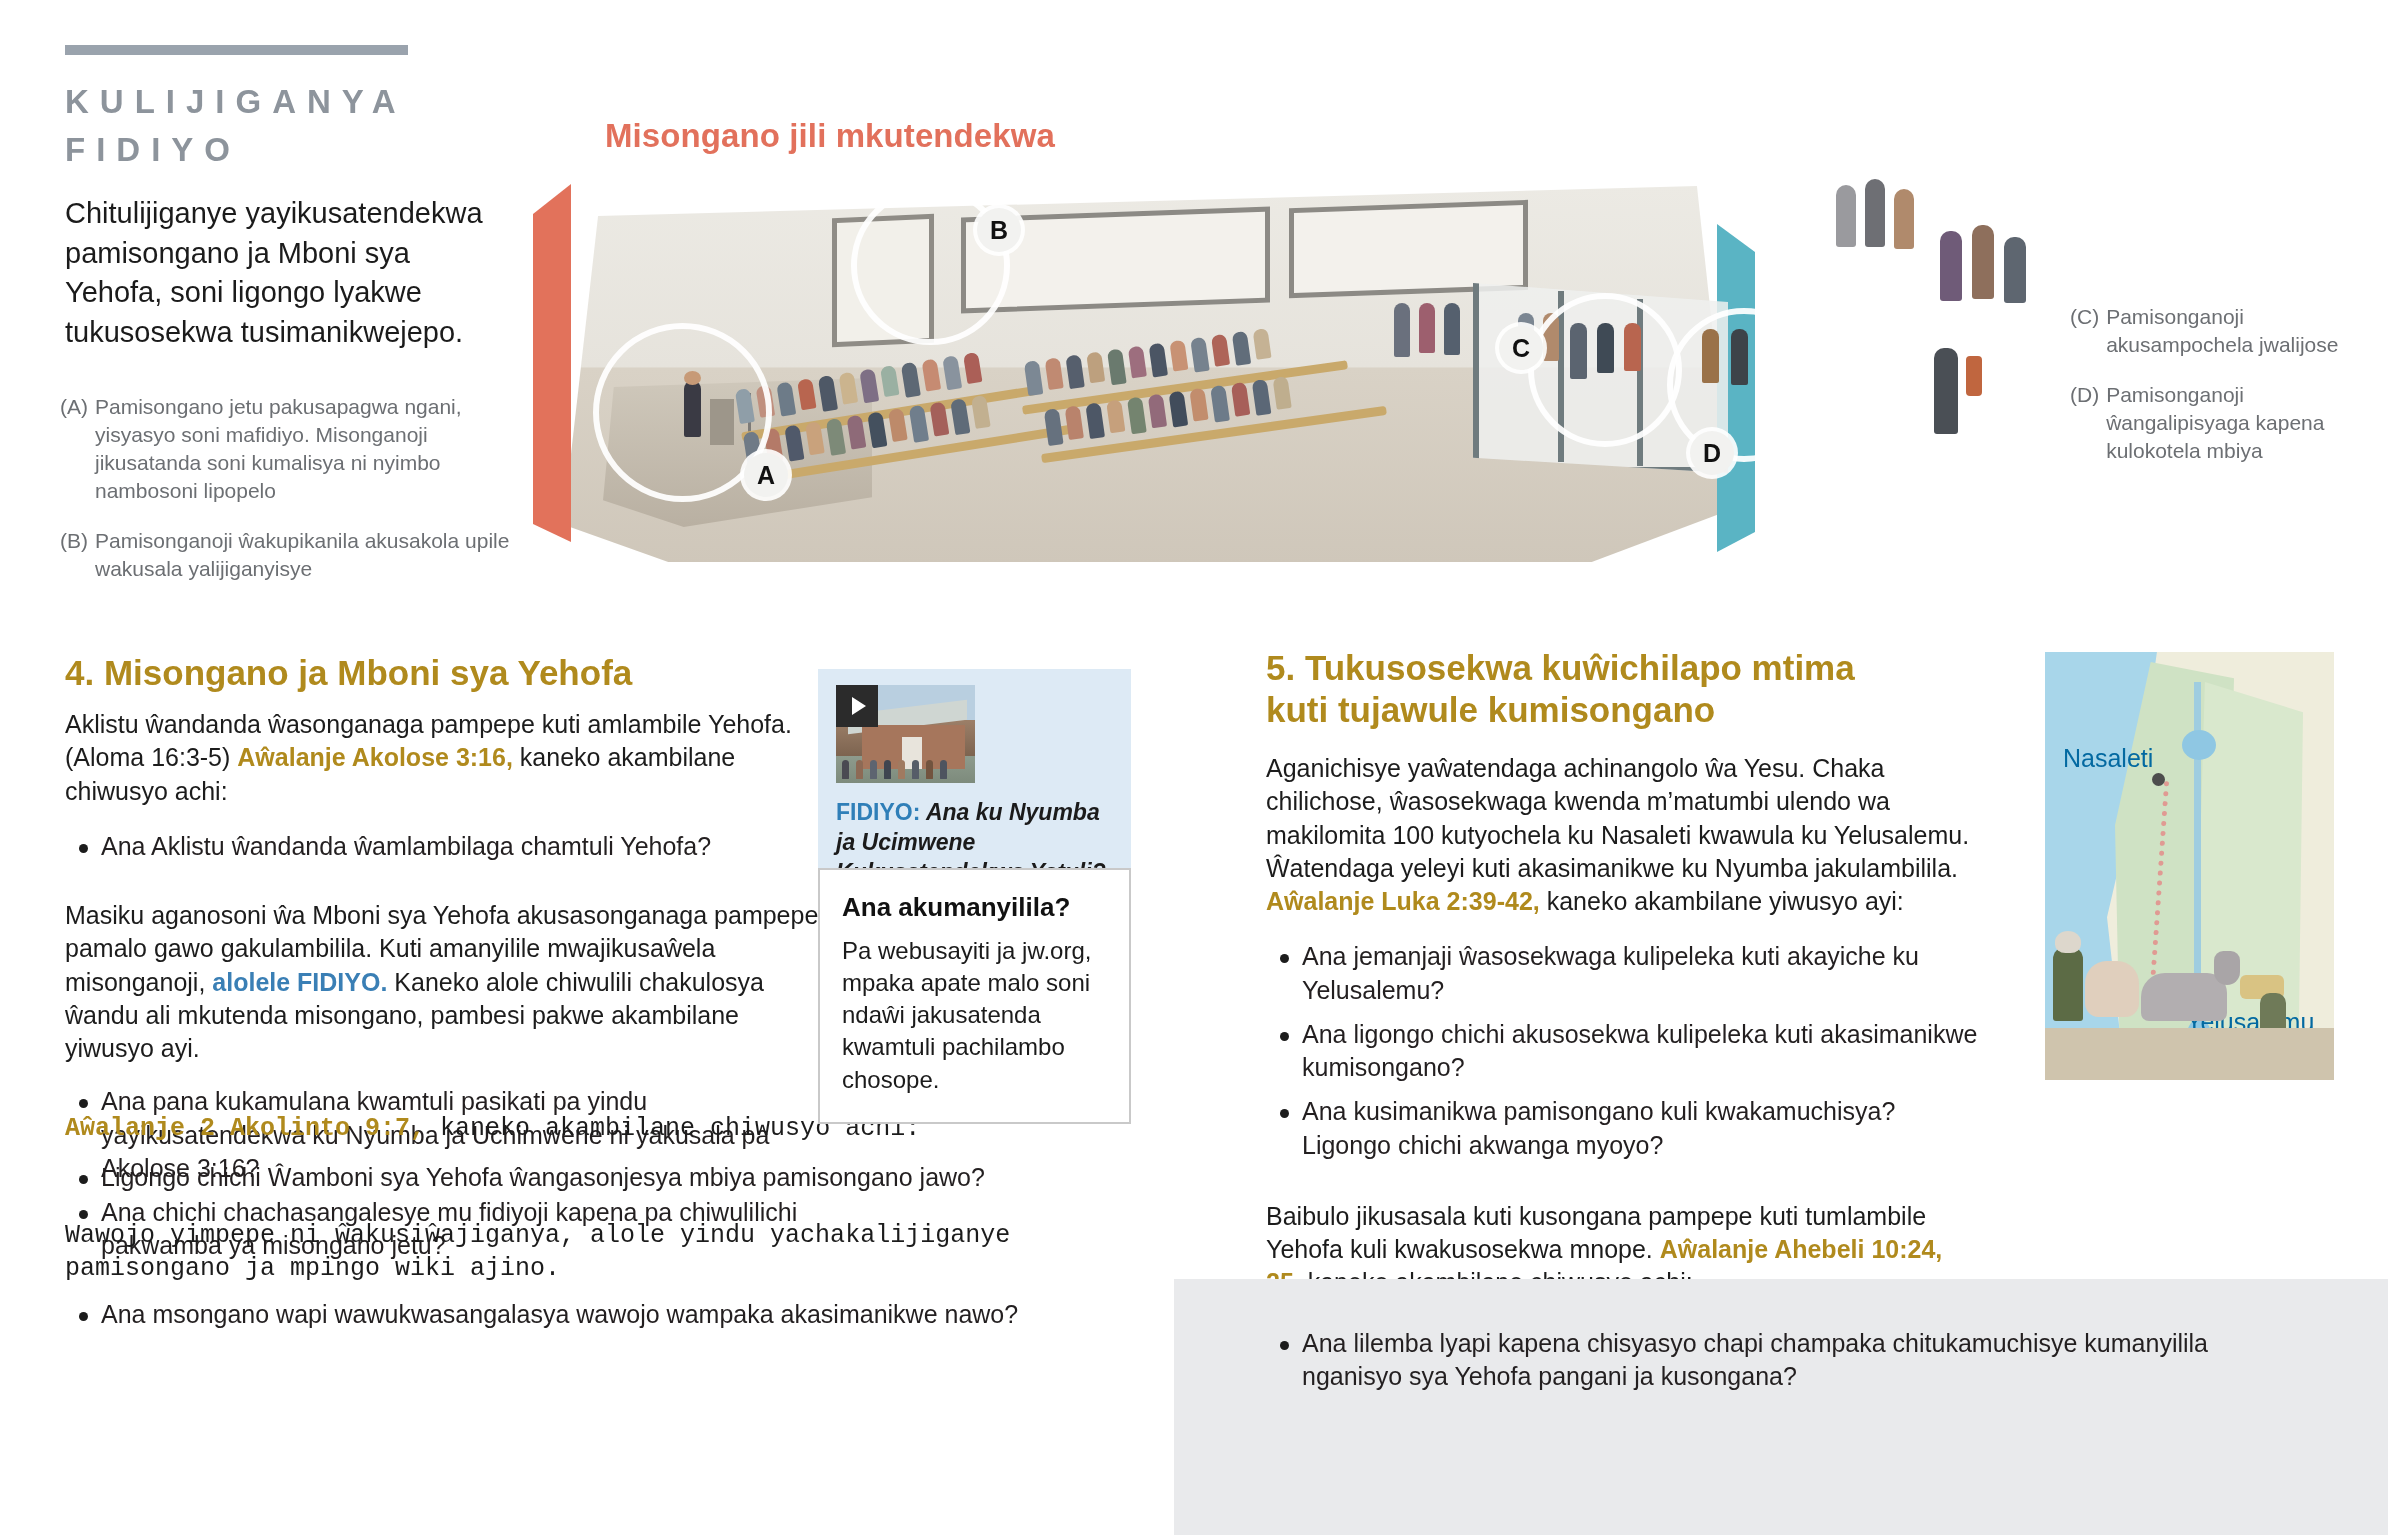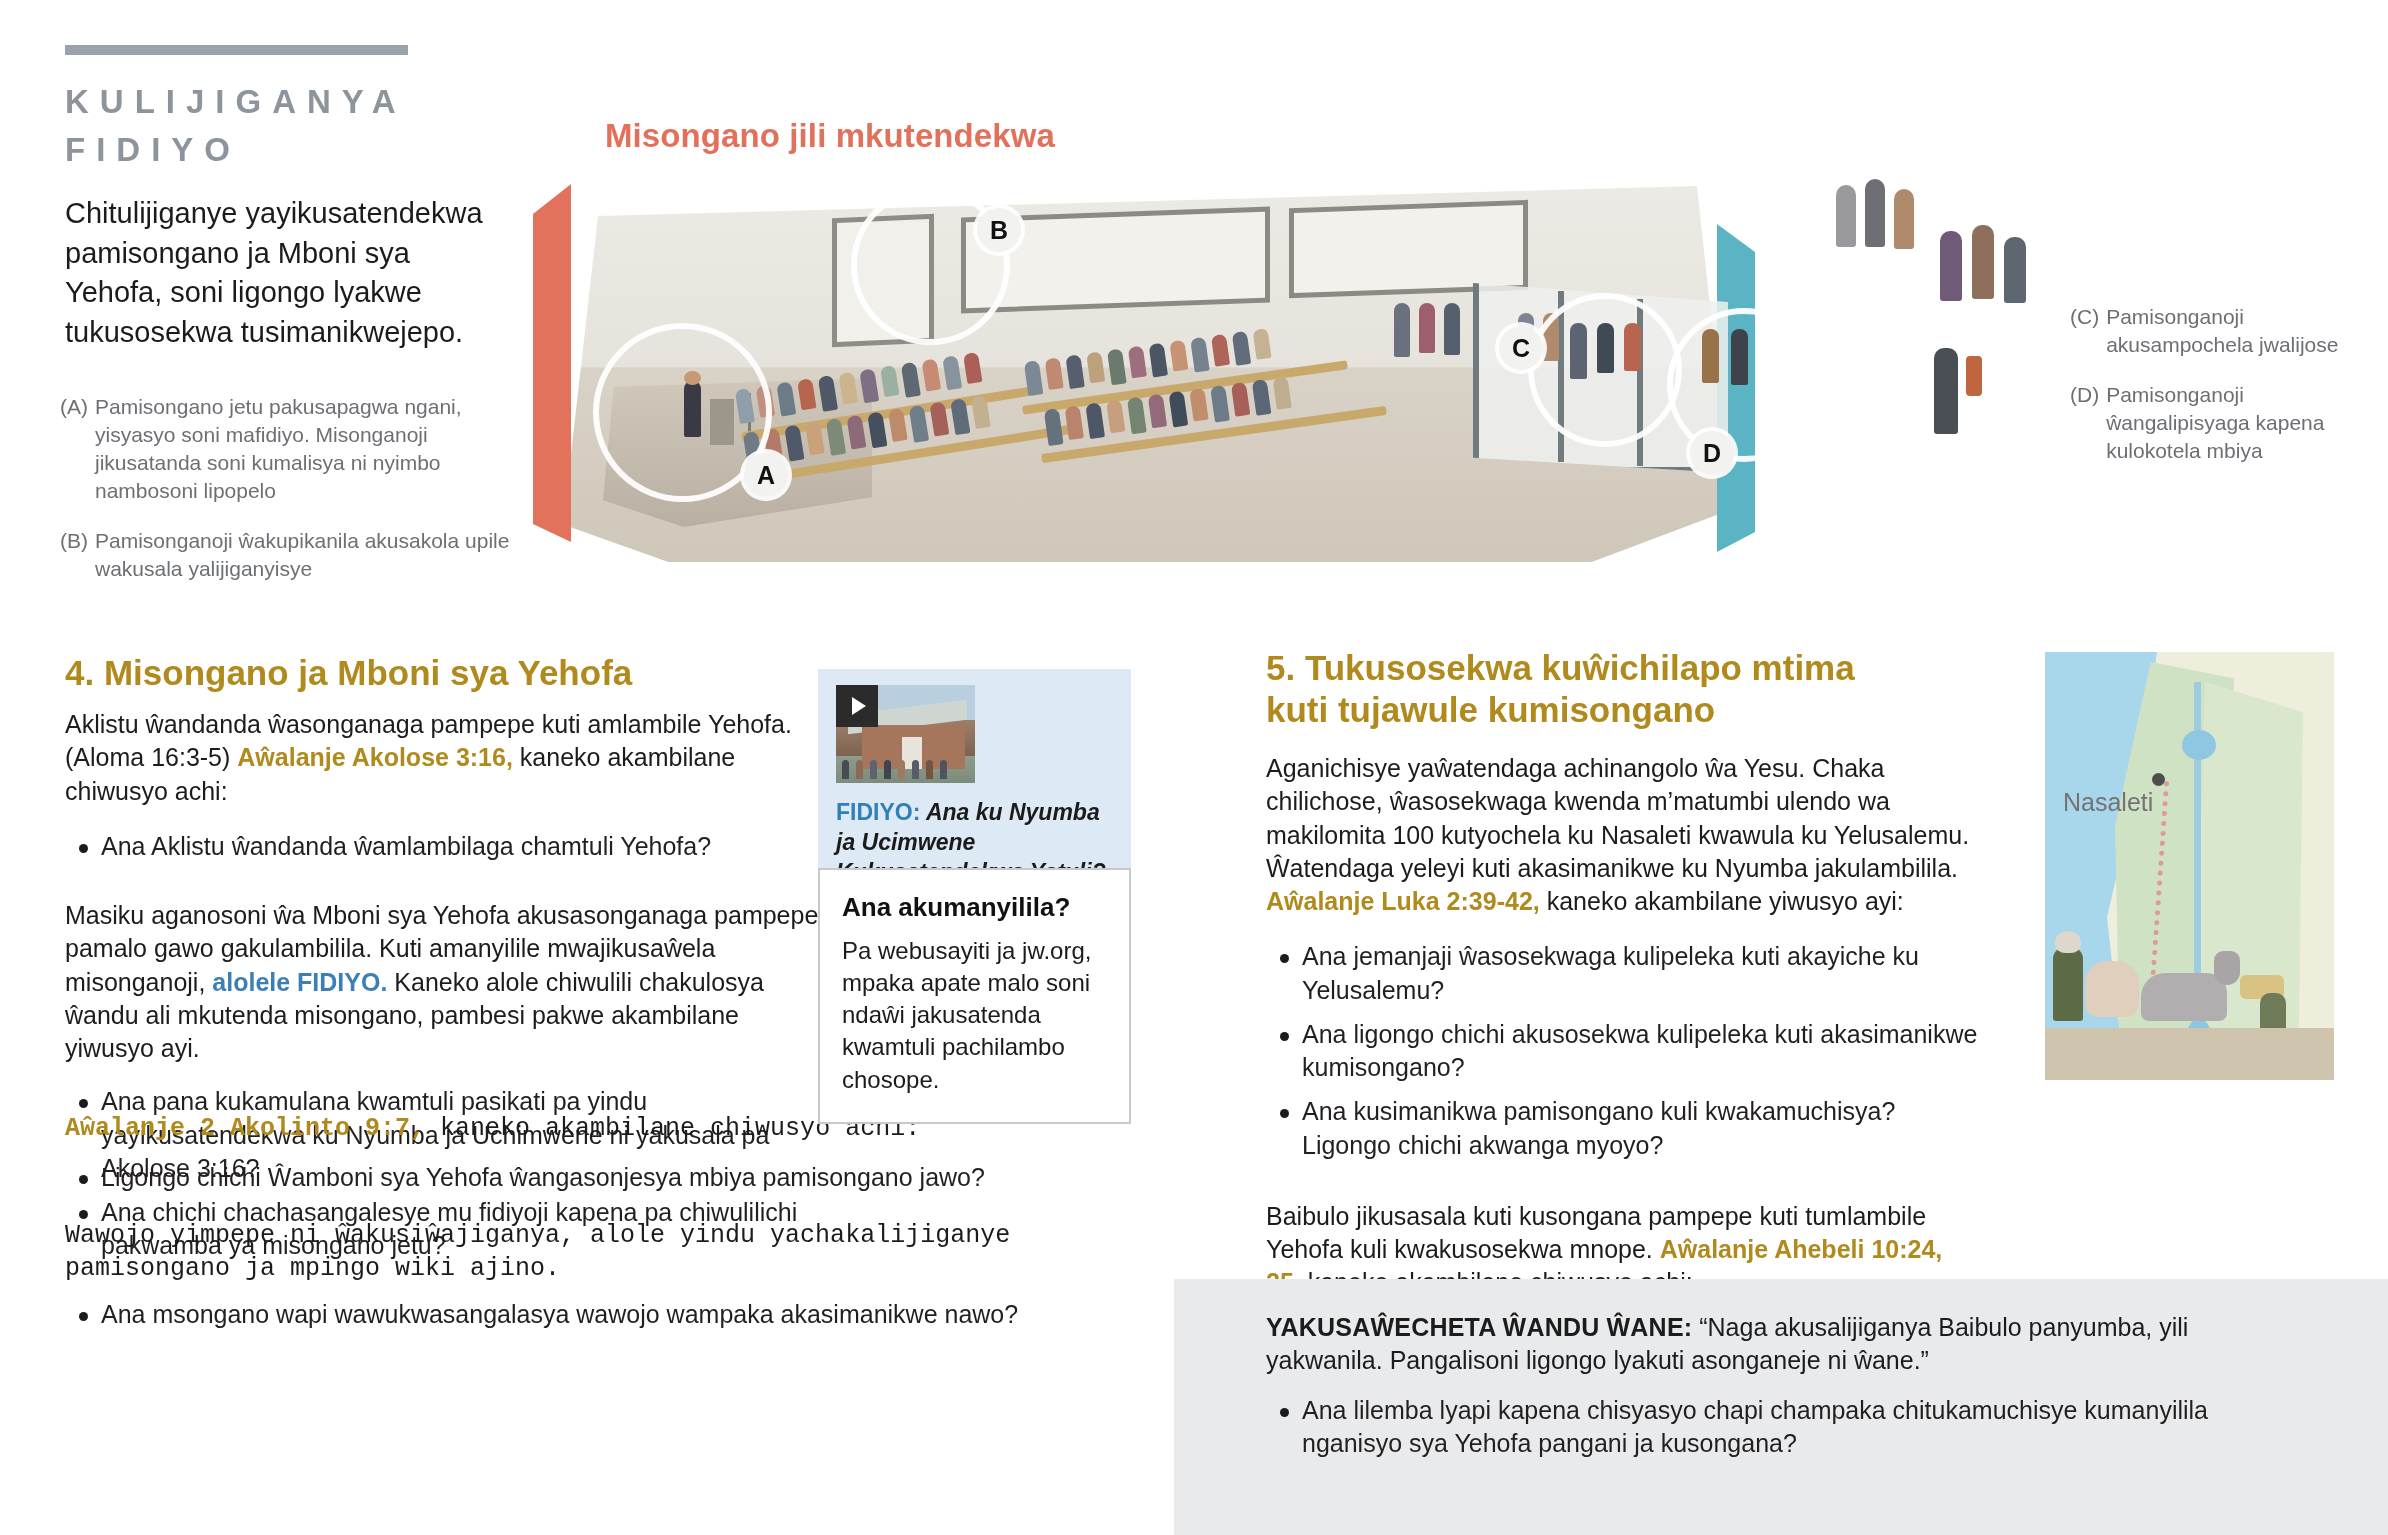--- a/index.html
+++ b/index.html
@@ -115,21 +115,21 @@
   .map-green{position:absolute;left:70px;top:10px;width:119px;height:408px;background:#cfe2c4;
     clip-path:polygon(30% 0,100% 4%,92% 100%,4% 96%,0 40%);}
   .map-green2{position:absolute;left:149px;top:30px;width:109px;height:378px;background:#d9e8cd;
     clip-path:polygon(10% 0,100% 8%,96% 96%,0 100%);}
   .map-river{position:absolute;left:149px;top:30px;width:7px;height:378px;background:#9fcde0;}
   .map-lake{position:absolute;left:137px;top:78px;width:34px;height:30px;background:#8fc7e3;border-radius:50%;}
   .map-lake2{position:absolute;left:141px;top:368px;width:26px;height:52px;background:#8fc7e3;border-radius:40%;}
   .map-dot{position:absolute;width:13px;height:13px;border-radius:50%;background:#4d4d4d;}
   .map-route{position:absolute;left:111px;top:129px;width:0;height:234px;
     border-left:5px dotted #e09a93;transform:rotate(4deg);}
-  .map-lbl{position:absolute;font-size:25px;font-weight:400;color:#737373;margin-top:44px;}
+  .map-lbl{position:absolute;font-size:25px;font-weight:400;color:#0369a1;}
   .ox-scene{position:absolute;left:0;bottom:0;width:289px;height:159px;}
 
   
   .gray-box{position:absolute;left:1174px;top:1279px;width:1214px;height:257px;background:#e9eaec;}
   .gray-inner{position:absolute;left:1266px;top:1311px;width:995px;}
   .gray-inner p{margin:0;font-size:25px;line-height:1.33;}
   .gray-inner .cap{font-weight:700;letter-spacing:0.2px;}
 </style>
 </head>
 <body>
@@ -381,20 +381,19 @@
       <div style="position:absolute;left:96px;top:52px;width:86px;height:48px;background:#b2aeb0;border-radius:24px 20px 8px 8px;"></div>
       <div style="position:absolute;left:169px;top:30px;width:26px;height:34px;background:#a9a5a7;border-radius:10px 10px 14px 14px;"></div>
       <div style="position:absolute;left:195px;top:54px;width:44px;height:24px;background:#d9c383;border-radius:6px;"></div>
       <div style="position:absolute;left:215px;top:72px;width:26px;height:58px;background:#6f7a58;border-radius:10px 10px 3px 3px;"></div>
       <div style="position:absolute;left:0px;top:107px;width:289px;height:52px;background:#cfc4ad;"></div>
     </div>
   </div>
 
   <div class="gray-box"></div>
   <div class="gray-inner">
-    <p class="body"><span class="cap">YAKUSAŴECHETA ŴANDU ŴANE:</span><span> “Naga akusalijiganya Baibulo panyumba, yili yakwanila. Pangalisoni ligongo lyakuti asonganeje ni ŵane.”</span></p>
     <ul class="q" style="margin-top:16px;">
       <li>Ana lilemba lyapi kapena chisyasyo chapi champaka chitukamuchisye kumanyilila nganisyo sya Yehofa pangani ja kusongana?</li>
     </ul>
   </div>
 
 </div>
 
 
 </body></html>

